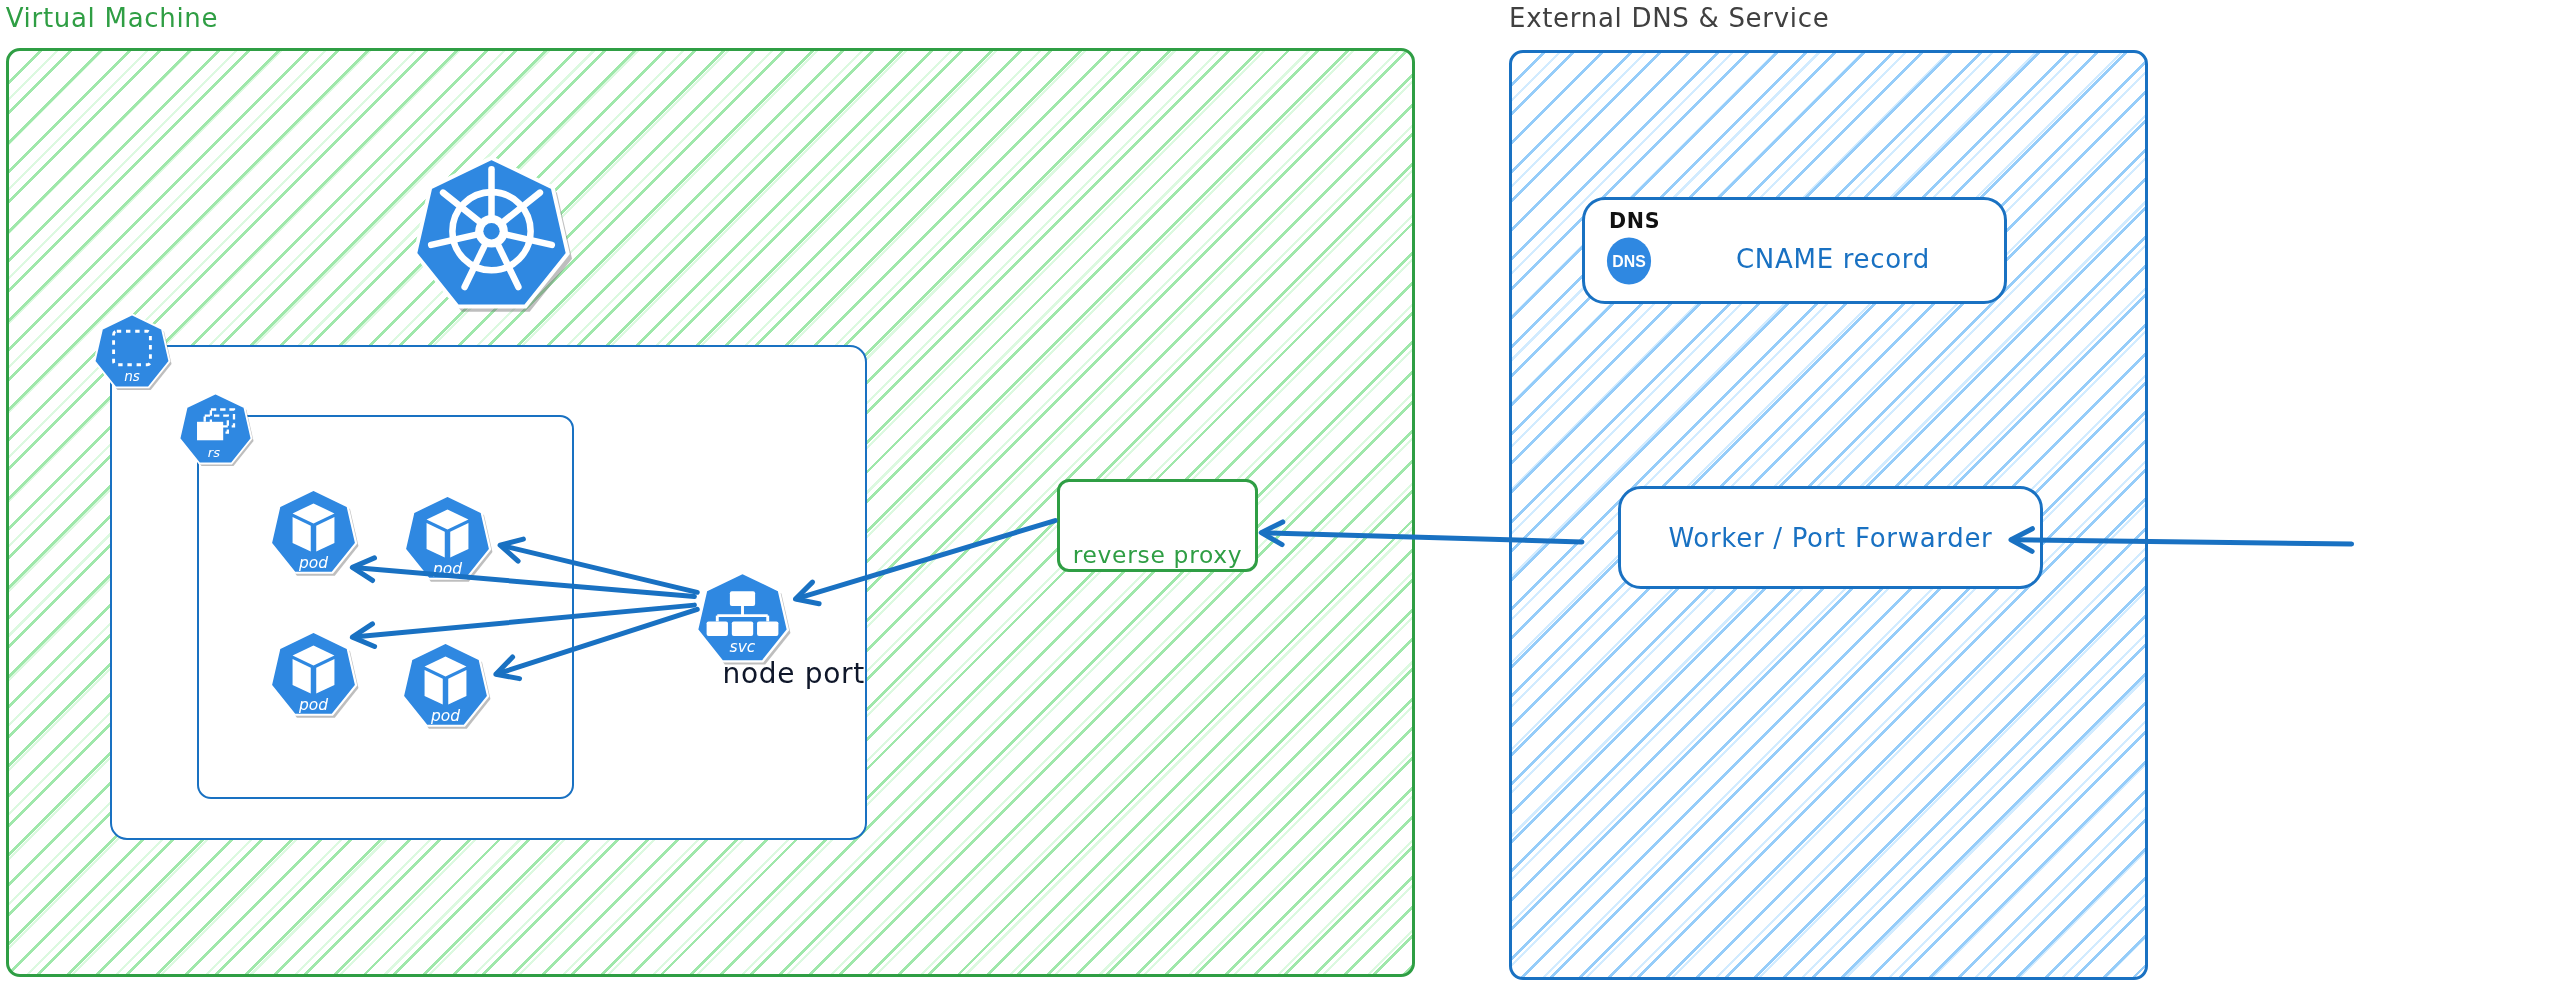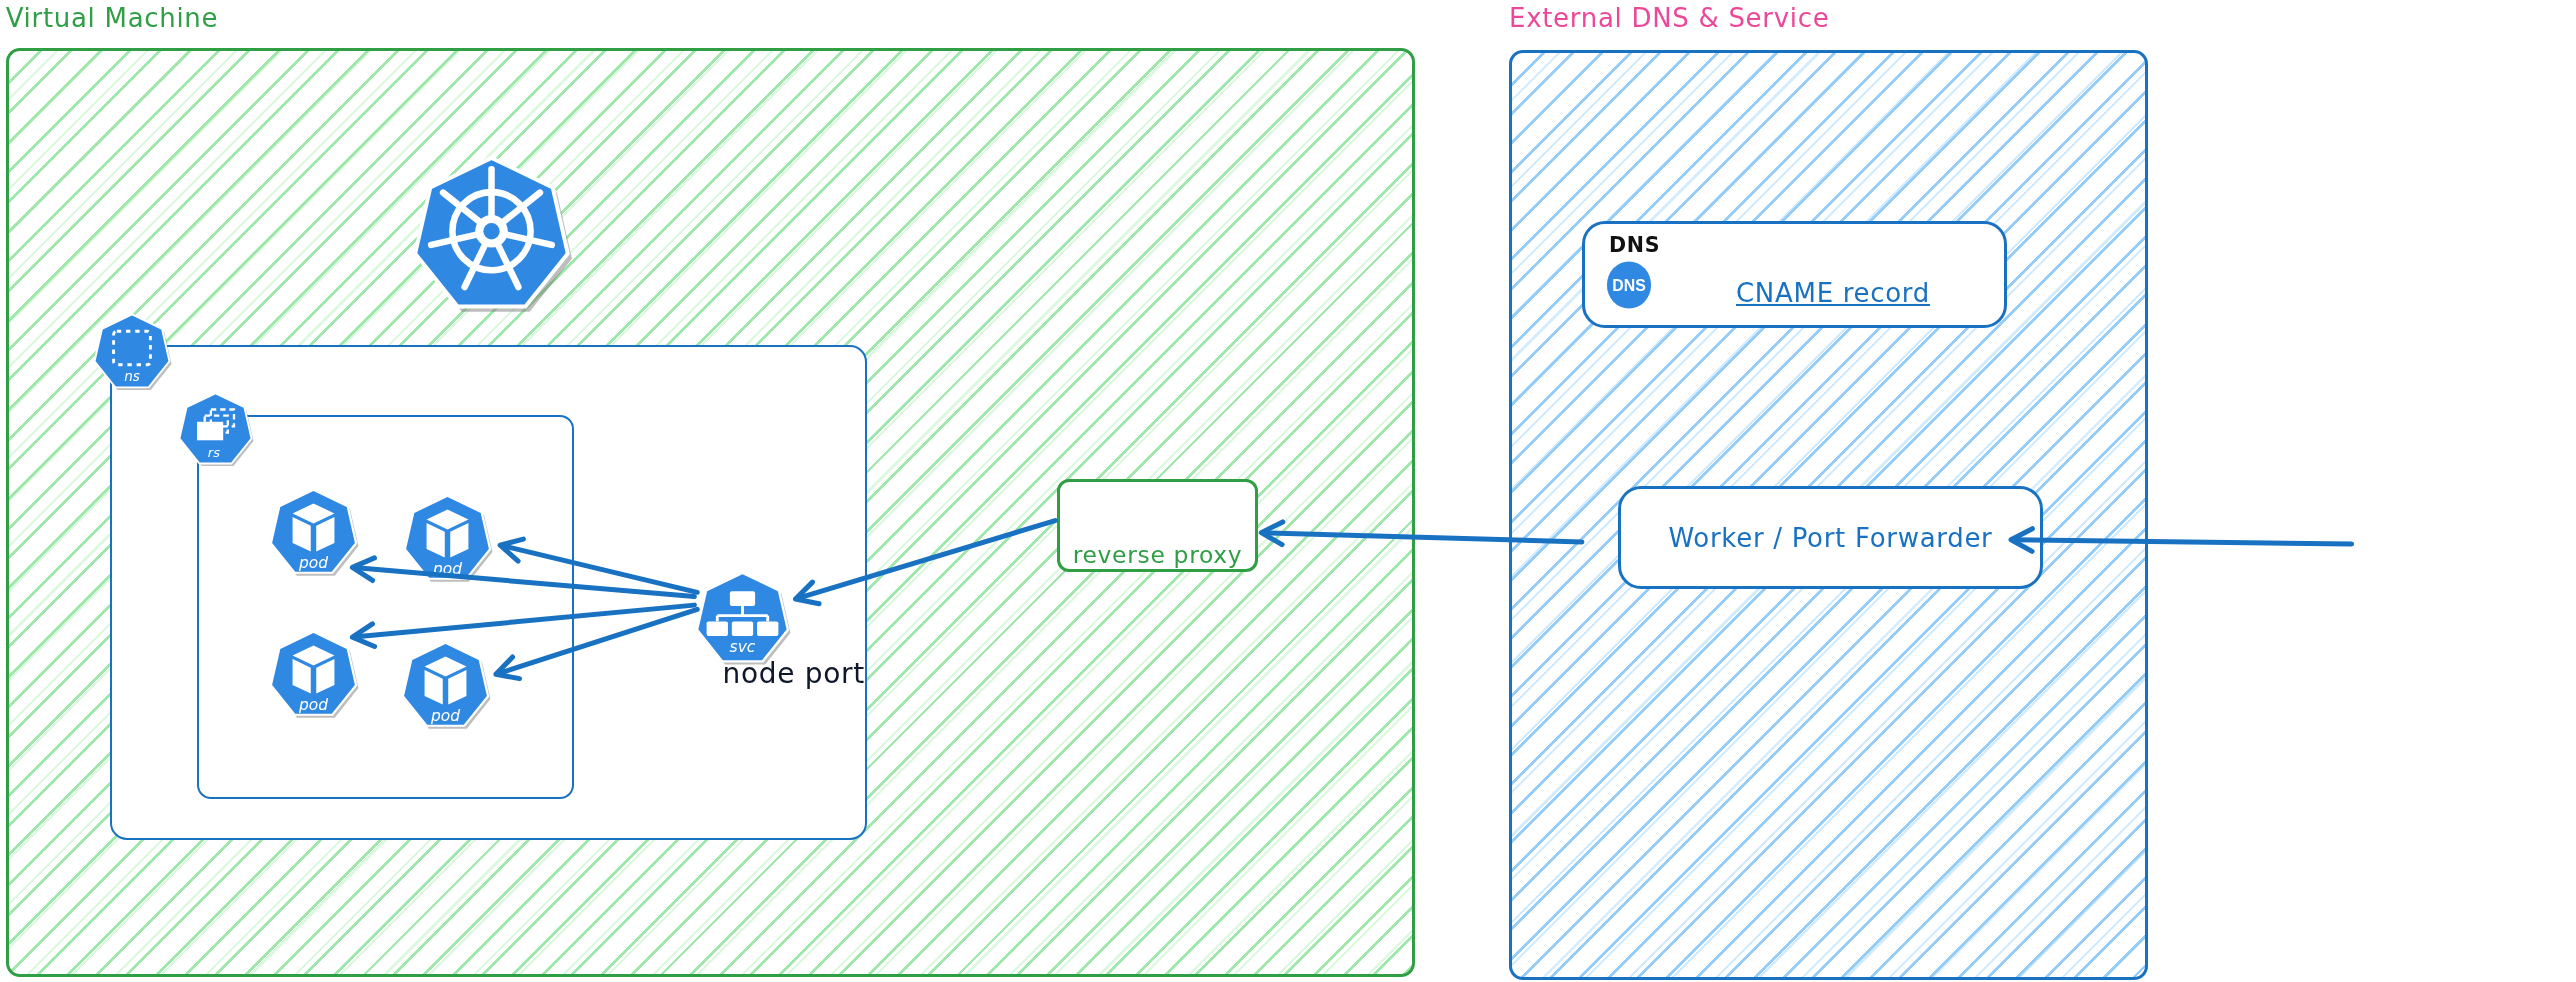--- a/index.html
+++ b/index.html
@@ -12,41 +12,41 @@
     background-image:
       repeating-linear-gradient(135deg, rgba(154,230,166,0.95) 0 2.8px, transparent 2.8px 21px),
       repeating-linear-gradient(135deg, rgba(178,242,187,0.45) 1.4px 3.6px, transparent 3.6px 33px);}
   #ext-box{left:1509px;top:50px;width:633px;height:924px;border:3.6px solid #1971c2;
     background-image:
       repeating-linear-gradient(135deg, rgba(144,202,249,0.95) 0 2.8px, transparent 2.8px 20.6px),
       repeating-linear-gradient(135deg, rgba(165,216,255,0.5) 1.4px 3.6px, transparent 3.6px 32px);}
   .region-title{position:absolute;top:2.8px;font-size:26px;font-weight:500;
     letter-spacing:0.7px;}
   #vm-title{left:5.7px;width:1403px;color:#2f9e44;}
-  #ext-title{left:1509px;width:633px;color:#ec4899;}
+  #ext-title{left:1509px;width:633px;color:#404040;}
   
   .white-box{position:absolute;background:#ffffff;}
   #ns-box{left:110px;top:345px;width:753px;height:491px;border:2.8px solid #1971c2;border-radius:17px;}
   #rs-box{left:197px;top:415px;width:373px;height:380px;border:2.8px solid #1971c2;border-radius:14px;}
   #proxy-box{left:1057px;top:479px;width:195px;height:87px;border:3.6px solid #2f9e44;border-radius:12px;
     display:flex;align-items:flex-end;justify-content:center;}
   #proxy-box .lbl{color:#2f9e44;font-size:23.4px;letter-spacing:0.7px;}
-  #dns-box{left:1582px;top:197px;width:419px;height:101px;border:3.6px solid #1971c2;border-radius:23px;margin-top:24px;}
+  #dns-box{left:1582px;top:197px;width:419px;height:101px;border:3.6px solid #1971c2;border-radius:23px;}
   #worker-box{left:1582px;top:486px;width:419px;height:97px;border:3.6px solid #1971c2;border-radius:23px;
     display:flex;align-items:center;justify-content:center;margin-left:36px;}
   #worker-box .lbl{color:#1971c2;font-size:26px;letter-spacing:0.7px;}
   #ci-box{left:2352px;top:444px;width:216px;height:193px;border:3.6px solid #1971c2;border-radius:17px;}
   #ci-box .lbl{position:absolute;left:0;top:58px;width:100%;text-align:center;color:#1971c2;
     font-size:21px;letter-spacing:0.7px;}
   
   .dns-tag{position:absolute;left:24px;top:8.5px;color:#111111;font-size:20.6px;font-weight:bold;
     letter-spacing:0.7px;}
   .dns-circle{position:absolute;left:20px;top:37px;width:48px;height:48px;}
-  .cname{position:absolute;left:92px;top:18px;width:312px;height:100%;display:flex;align-items:center;
-    justify-content:center;color:#1971c2;font-size:26px;letter-spacing:0.7px;text-decoration:underline;}
+  .cname{position:absolute;left:92px;top:8px;width:312px;height:100%;display:flex;align-items:center;
+    justify-content:center;color:#1971c2;font-size:26px;letter-spacing:0.7px;}
   
   #node-port{left:624px;top:657px;width:241px;text-align:right;color:#0f172a;font-size:28px;
     letter-spacing:0.7px;}
   
   .icon{position:absolute;text-decoration:underline;}
   #k8s-logo{left:410px;top:153px;width:163px;height:163px;}
   #ns-icon{left:92px;top:312px;width:80px;height:80px;}
   #rs-icon{left:177px;top:391px;width:77px;height:77px;}
   .pod{width:91px;height:91px;}
   #pod-1{left:268px;top:487px;}

